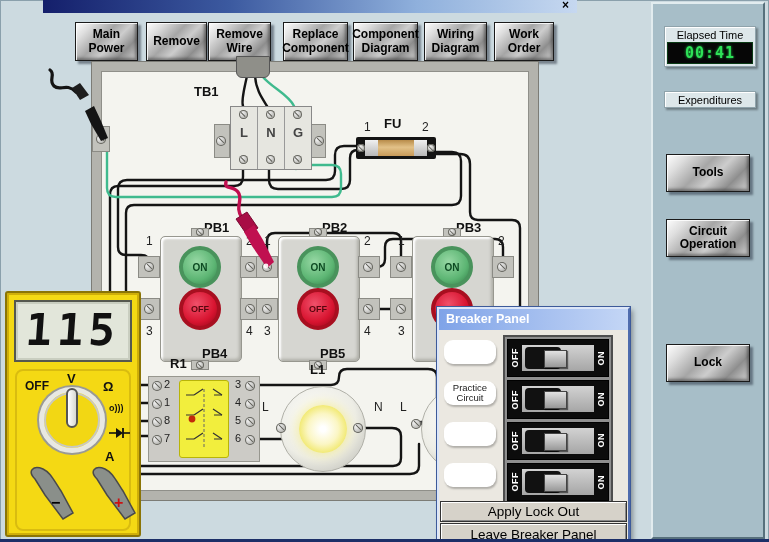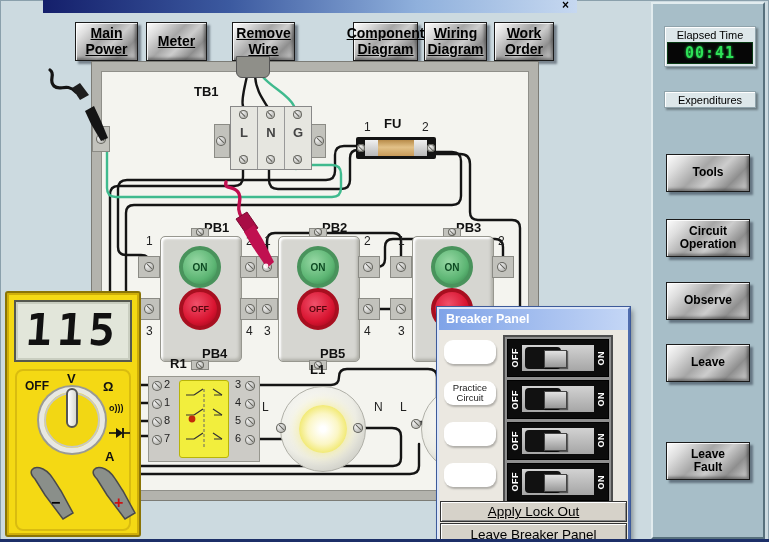--- a/index.html
+++ b/index.html
@@ -10,21 +10,21 @@
   
   .titlebar{position:absolute;left:43px;top:0;width:534px;height:13px;
     background:linear-gradient(to right,#141f6b,#3c5aa0 35%,#8fb0dc 70%,#c6d8f0);}
   .closex{position:absolute;right:8px;top:-2px;font:bold 12px "Liberation Sans",sans-serif;color:#000;cursor:default;}
 
   
   .metal{position:absolute;display:flex;align-items:center;justify-content:center;text-align:center;
     background:linear-gradient(135deg,#fdfdfd 0%,#dedede 18%,#a6a6a6 42%,#cdcdcd 58%,#8e8e8e 78%,#d6d6d6 100%);
     border:1px solid #1a1a1a;color:#000;font-weight:bold;line-height:1.12;
     box-shadow:inset 1px 1px 0 rgba(255,255,255,.85),inset -2px -2px 3px rgba(55,55,55,.55),3px 3px 2px rgba(35,45,60,.5);}
-  .tbtn{top:22px;height:37px;font-size:14px;text-decoration:underline;}
+  .tbtn{top:22px;height:37px;font-size:12px;}
   .sbtn{left:13px;width:84px;height:38px;font-size:12px;padding:0 10px;box-sizing:border-box;}
 
   
   .sidebar{position:absolute;left:651px;top:2px;width:114px;height:537px;background:#a7bec8;
     border:2px solid;border-color:#e2ecef #57707c #57707c #e2ecef;box-sizing:border-box;}
   .infobox{position:absolute;left:11px;width:90px;background:#dde7ea;border:1px solid #8fa3ab;
     box-shadow:inset 1px 1px 0 #fff,2px 2px 2px rgba(0,0,0,.35);}
   .infobox .ilabel{font-size:11px;color:#000;text-align:center;padding:2px 0 1px;}
   .lcd{margin:0 2px 2px;height:20px;background:#060606;border:1px solid #0a3a14;color:#2ee157;
     font:bold 15px/20px "DejaVu Sans Mono",monospace;text-align:center;letter-spacing:1px;text-shadow:0 0 3px #1db845;}
@@ -88,34 +88,35 @@
     box-sizing:border-box;display:flex;flex-direction:column;gap:3px;padding:2px;}
   .bkrow{flex:1;background:#0c0c0c;border:1px solid #000;display:flex;align-items:center;padding:0 2px;}
   .vtext{writing-mode:vertical-rl;transform:rotate(180deg);font:bold 9px "Liberation Sans",sans-serif;
     color:#fff;letter-spacing:.5px;}
   .bkmid{flex:1;height:26px;margin:0 2px;background:linear-gradient(#d2d2d2,#a6a6a6);position:relative;}
   .bkslot{position:absolute;left:3px;top:2px;width:36px;height:22px;background:#111;border-radius:4px;}
   .bkhandle{position:absolute;left:22px;top:5px;width:21px;height:16px;background:linear-gradient(#e2e2e2,#989898);
     border:1px solid #444;box-shadow:1px 1px 1px rgba(0,0,0,.5);}
   .dlgbtn{position:absolute;left:1px;width:187px;background:#d6d2c9;border:1px solid #333;box-sizing:border-box;
     box-shadow:inset 1px 1px 0 #fff,inset -1px -1px 0 #888;display:flex;align-items:center;justify-content:center;
-    font-size:13.5px;color:#000;text-decoration:underline;}
+    font-size:13.5px;color:#000;}
 </style>
 </head>
 <body>
 
 <div id="app">
 
   <div class="titlebar">
     <span class="closex">×</span>
   </div>
 
   <div class="metal tbtn" style="left:75px;width:61px">Main Power</div>
-  <div class="metal tbtn" style="left:146px;width:59px">Meter</div>
-  <div class="metal tbtn" style="left:232px;width:61px">Remove Wire</div>
+  <div class="metal tbtn" style="left:146px;width:59px">Remove</div>
+  <div class="metal tbtn" style="left:208px;width:61px">Remove Wire</div>
+  <div class="metal tbtn" style="left:283px;width:63px">Replace Component</div>
   <div class="metal tbtn" style="left:353px;width:63px">Component Diagram</div>
   <div class="metal tbtn" style="left:424px;width:61px">Wiring Diagram</div>
   <div class="metal tbtn" style="left:494px;width:58px">Work Order</div>
 
   <div class="board"></div>
 
   <svg class="wires" width="769" height="542">
     <g fill="none" stroke="#141414" stroke-width="2.4" stroke-linecap="round">
 
       <path d="M 247 76 C 244 90 241 100 243 106"></path>
@@ -400,18 +401,16 @@
   <div class="sidebar">
     <div class="infobox" style="top:22px">
       <div class="ilabel">Elapsed Time</div>
       <div class="lcd">00:41</div>
     </div>
     <div class="infobox" style="top:87px">
       <div class="ilabel">Expenditures</div>
     </div>
     <div class="metal sbtn" style="top:215px">Circuit Operation</div>
     <div class="metal sbtn" style="top:150px">Tools</div>
-    <div class="metal sbtn" style="top:278px">Observe</div>
-    <div class="metal sbtn" style="top:340px">Leave</div>
-    <div class="metal sbtn" style="top:438px">Leave Fault</div>
+    <div class="metal sbtn" style="top:340px">Lock</div>
   </div>
 
 </div>
 
 </body></html>

